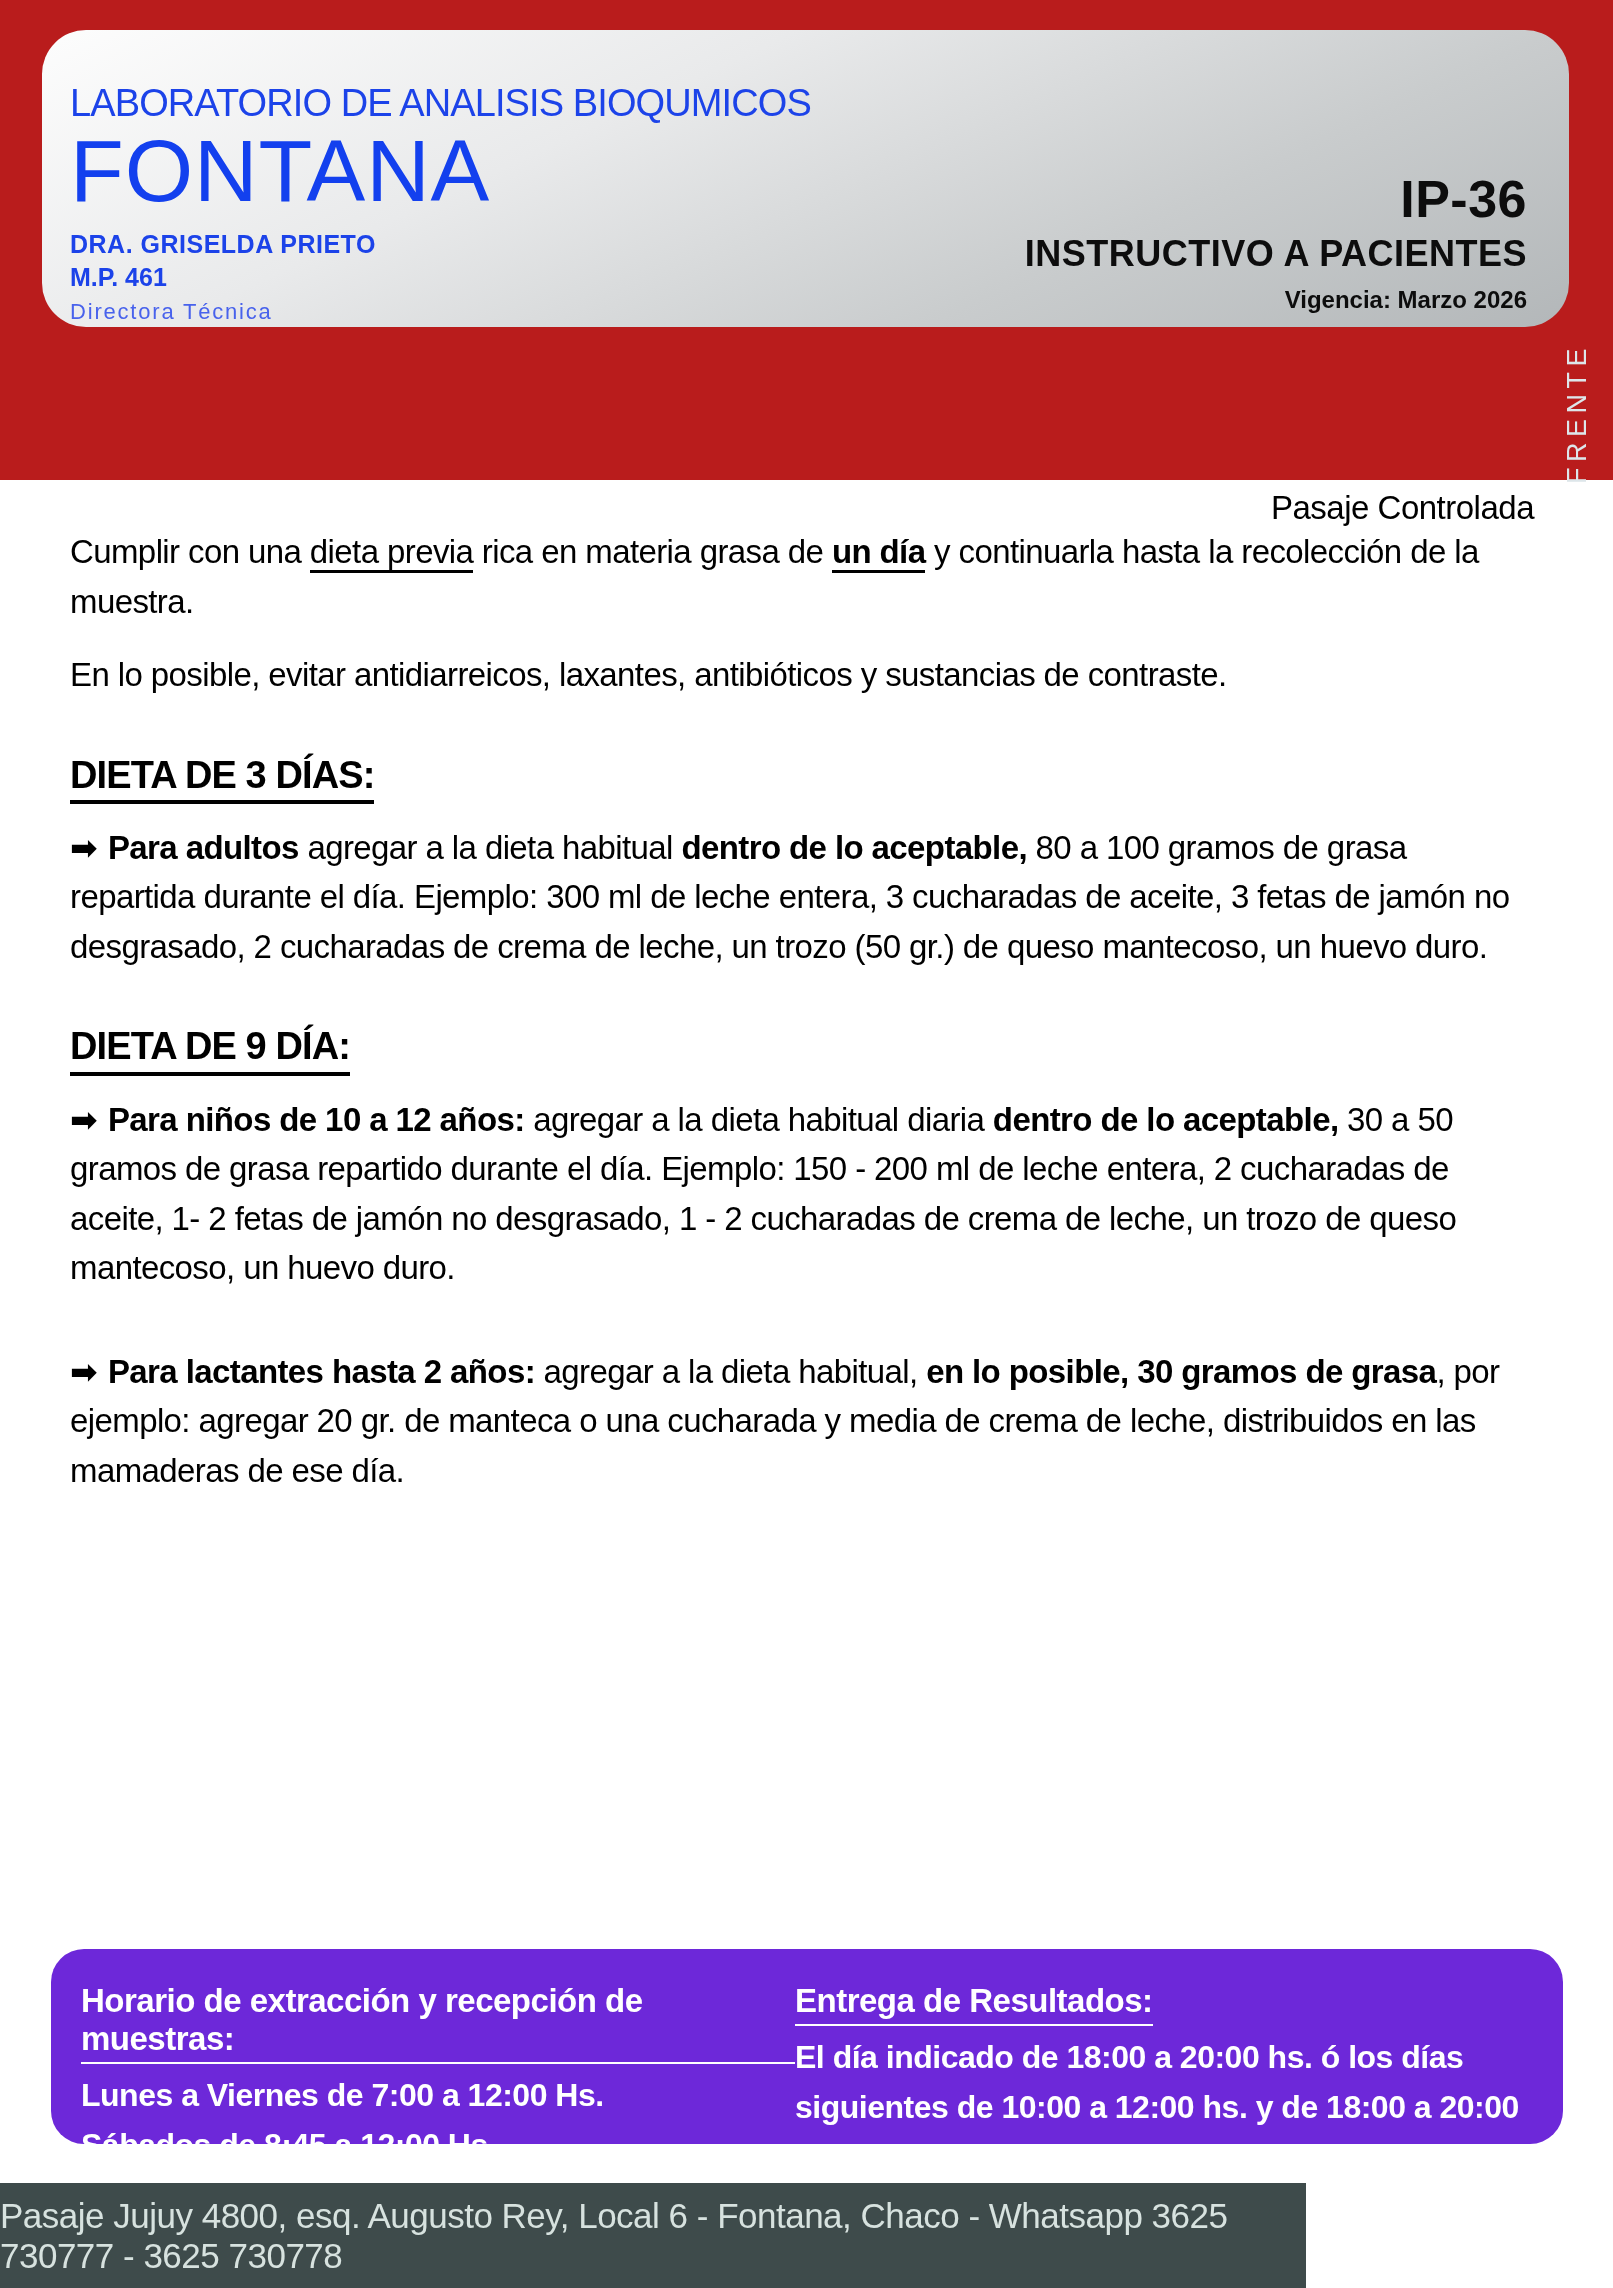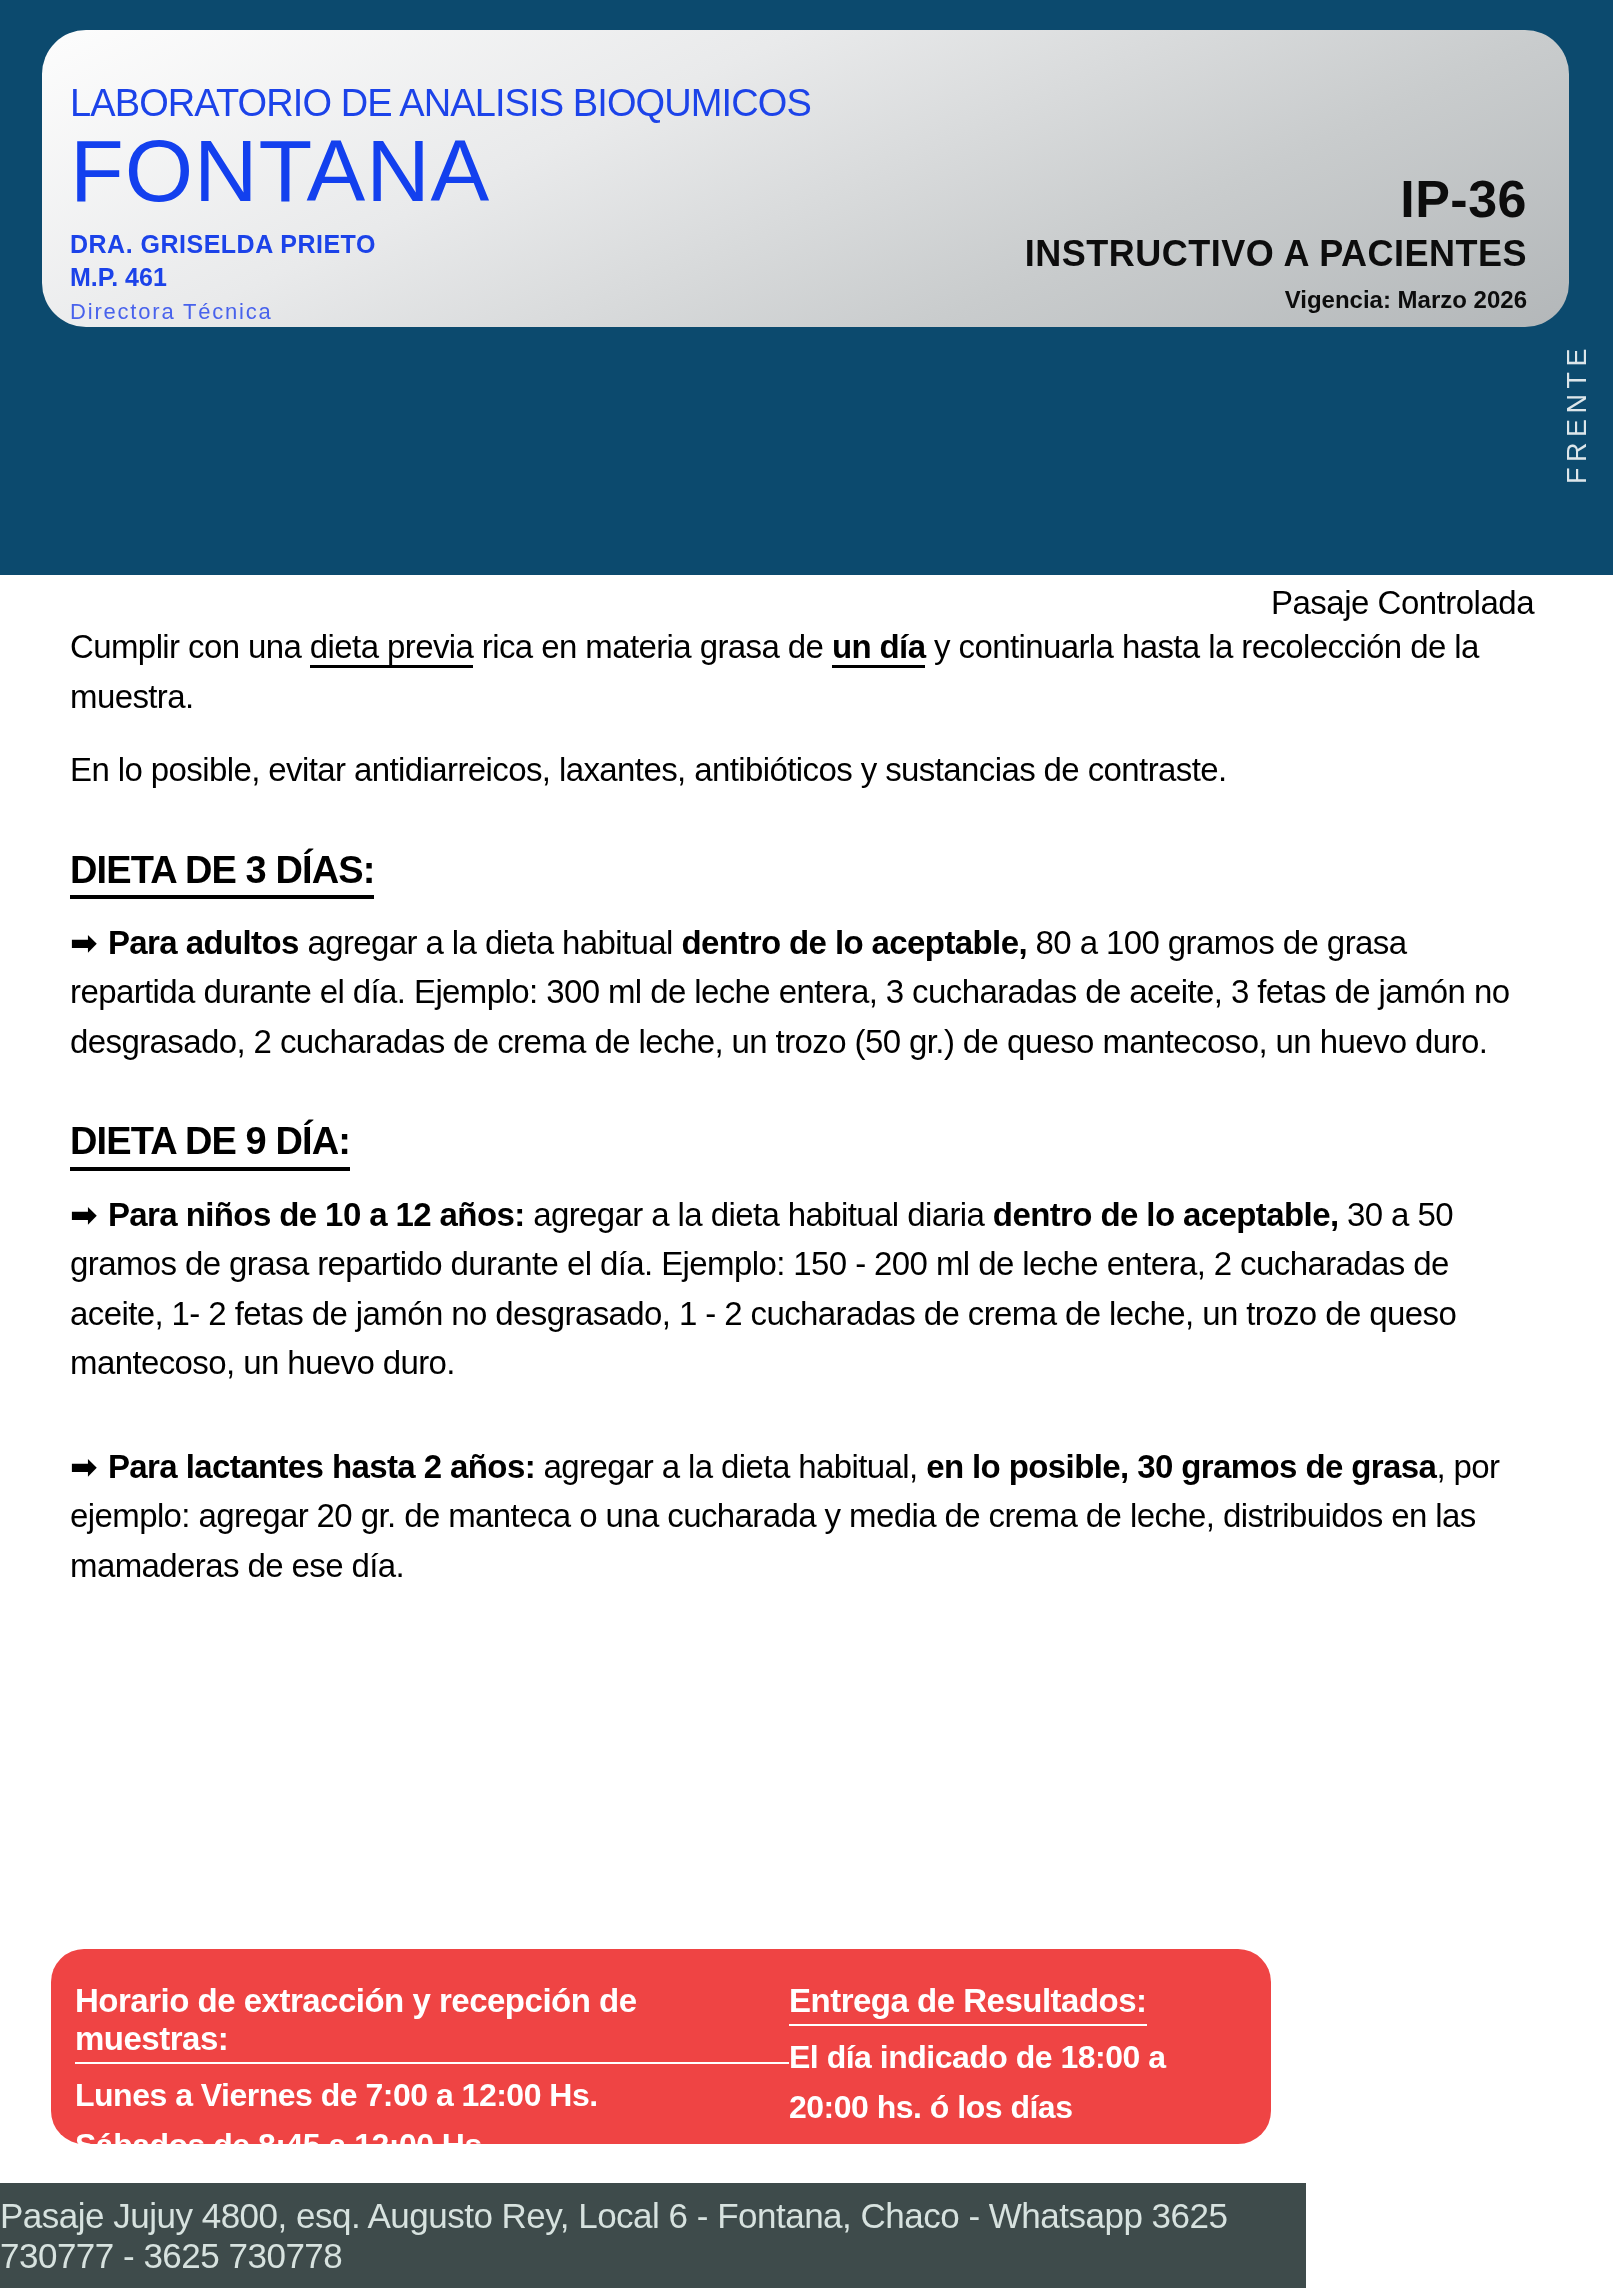--- a/index.html
+++ b/index.html
@@ -1,20 +1,20 @@
 <!DOCTYPE html>
 <html lang="es" style="font-size:14.8px"><head>
 <meta charset="utf-8">
 <style>
   html,body{margin:0;padding:0;}
   body{background:#ffffff;font-family:"Liberation Sans", sans-serif;}
   .page{position:relative;width:1613px;height:2289px;background:#ffffff;overflow:hidden;}
 
   
-  .top-block{position:relative;background:#0c4a6e;height:575px;}
+  .top-block{position:relative;background:#b91c1c;height:480px;}
   .header-card{
     position:absolute;left:42px;top:30px;width:1527px;height:297px;
     border-radius:44px;
     background:linear-gradient(155deg,#fdfdfd 0%,#e9eaeb 35%,#c9cccd 70%,#b3b7b9 100%);
   }
   .card-left{position:absolute;left:28px;top:54px;}
   .lab-line{color:#1c43e9;font-size:38px;letter-spacing:-0.9px;line-height:1.05;}
   .brand{color:#1340ee;font-size:88px;font-weight:normal;letter-spacing:0.9px;line-height:1.02;margin-top:1.8px;}
   .doctor{color:#1c43e9;font-size:25px;font-weight:bold;margin-top:14.8px;letter-spacing:0.5px;}
   .mp{color:#1c43e9;font-size:25px;font-weight:bold;margin-top:3.7px;}
@@ -40,23 +40,23 @@
   .hline{display:inline-block;border-bottom:4.6px solid #000;padding-bottom:3.7px;}
   .body-text{margin:0 0 14.8px;font-size:33px;line-height:1.5;letter-spacing:-0.6px;}
   .gap-top{margin-top:24px;}
   .big-gap{margin-top:54px;}
   .b{font-weight:bold;}
   .u{border-bottom:3.7px solid #000;}
   .arrow{font-family:"DejaVu Sans", sans-serif;font-weight:bold;}
 
   
   .info-box{
-    position:absolute;left:51px;top:1949px;width:1220px;height:195px;
-    background:#ef4444;border-radius:33px;color:#ffffff;
-    display:flex;box-sizing:border-box;padding:33px 37px 0 24px;
+    position:absolute;left:51px;top:1949px;width:1512px;height:195px;
+    background:#6d28d9;border-radius:33px;color:#ffffff;
+    display:flex;box-sizing:border-box;padding:33px 37px 0 30px;
   }
   .ib-col-left{width:714px;flex:none;}
   .ib-col-right{flex:1;}
   .ib-heading{font-size:33px;font-weight:bold;letter-spacing:-0.5px;}
   .wline{display:inline-block;border-bottom:2.8px solid #ffffff;padding-bottom:3.7px;}
   .ib-line{font-size:32px;font-weight:bold;line-height:1.55;letter-spacing:-0.5px;}
   .ib-line.firstline{margin-top:7.4px;}
 
   
   .footer-bar{

